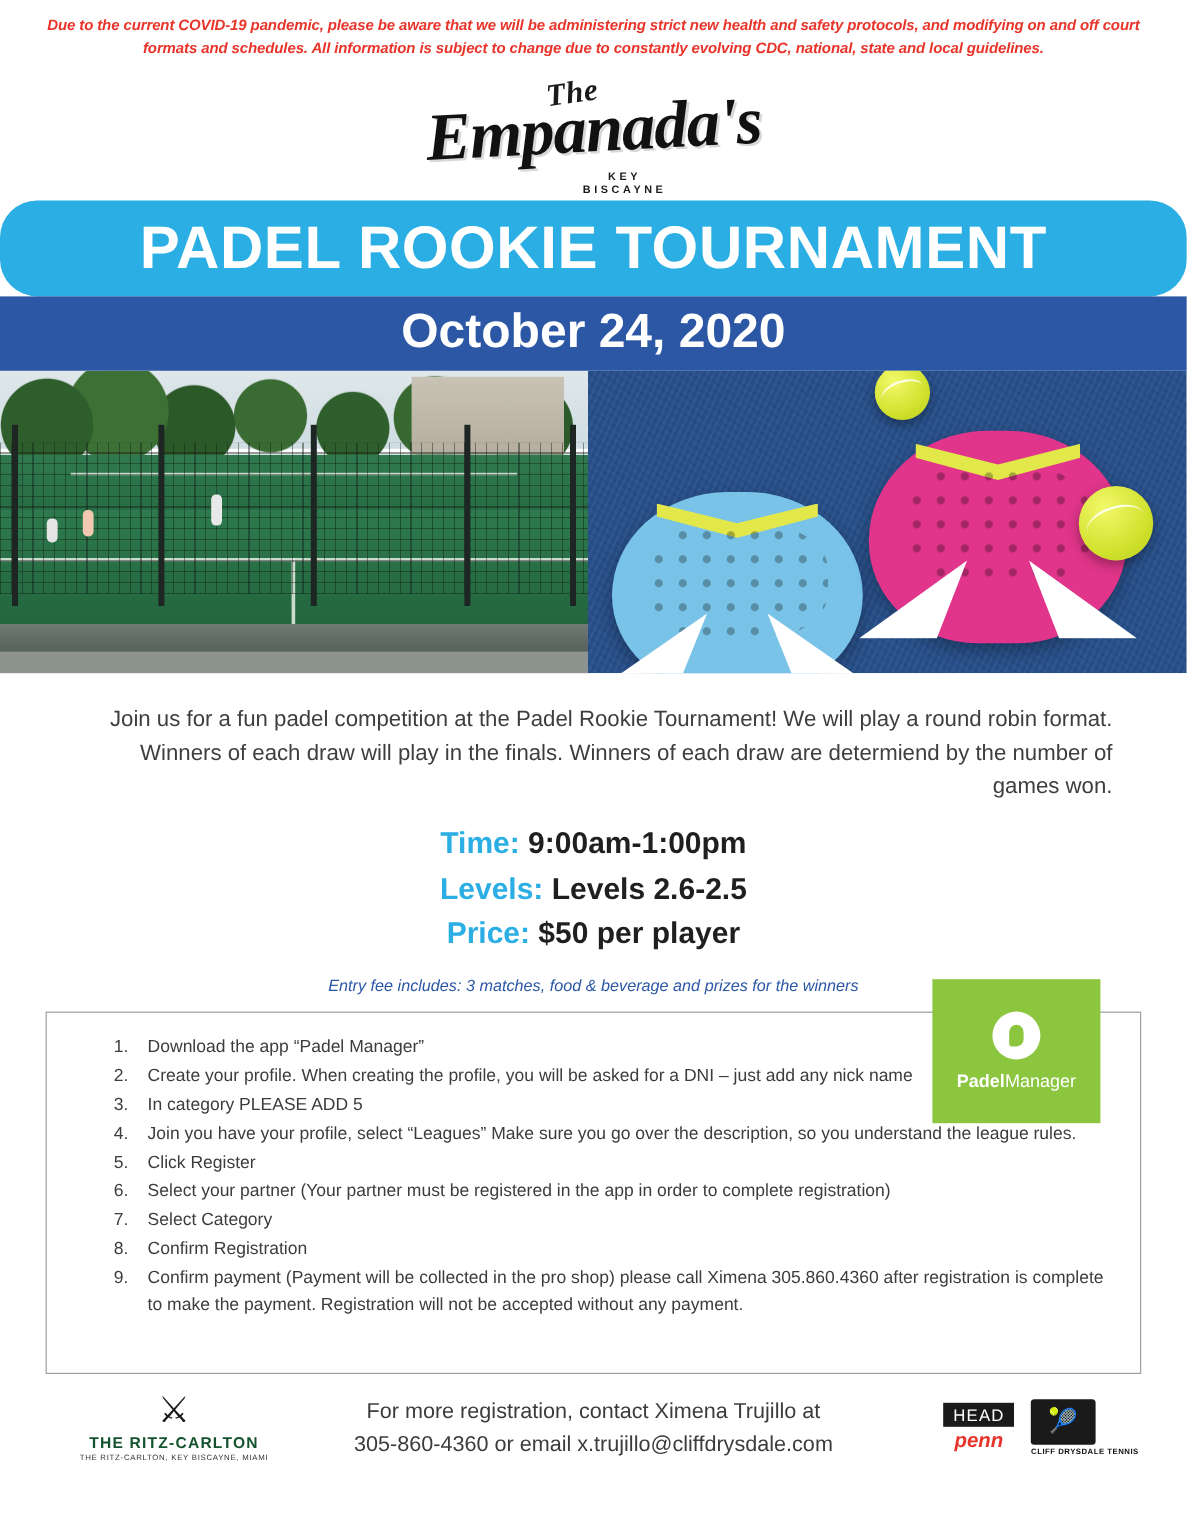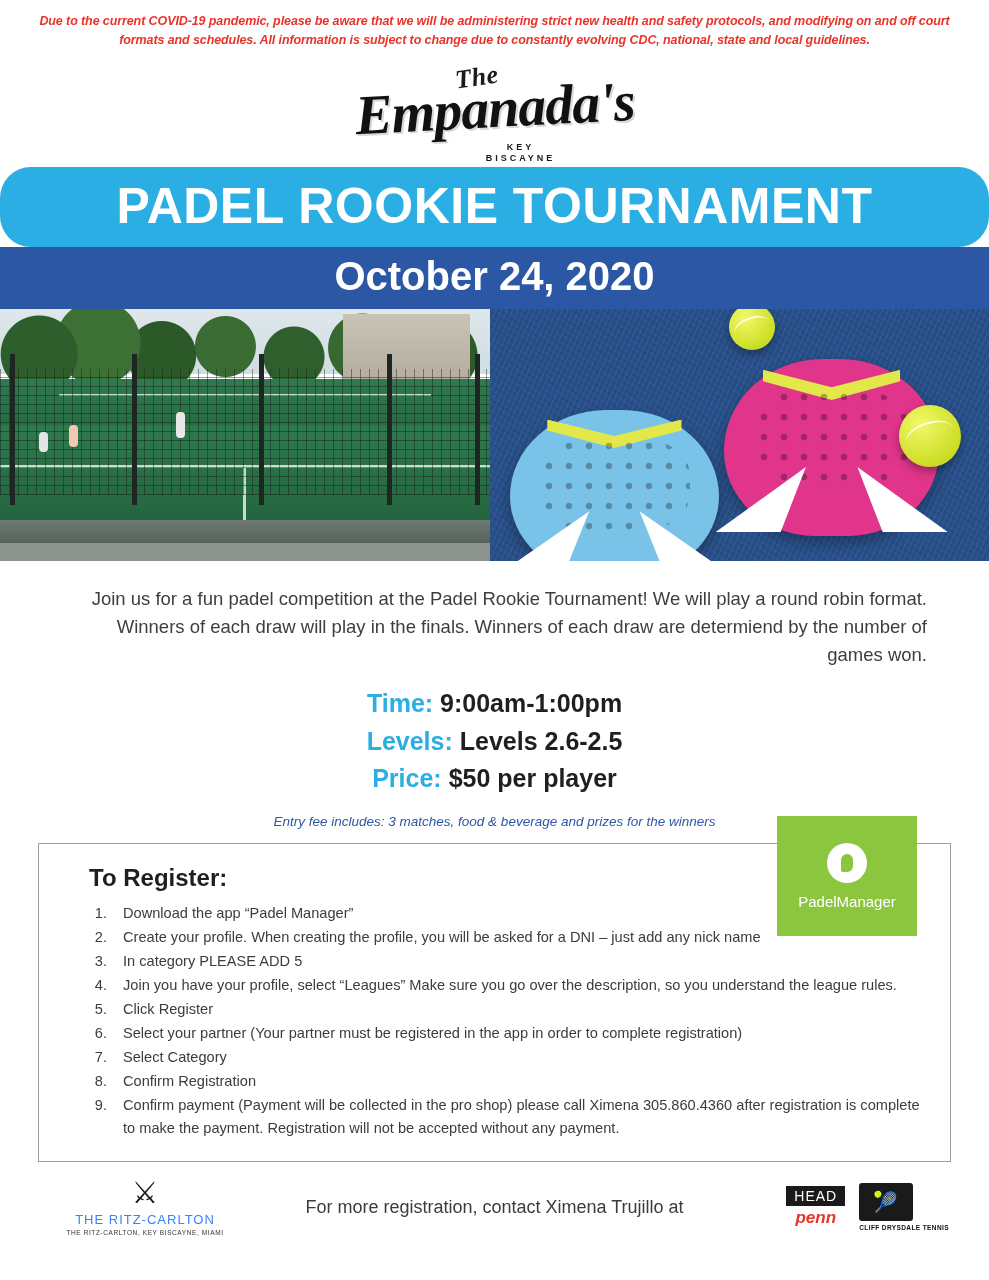--- a/index.html
+++ b/index.html
@@ -251,21 +251,21 @@
     width:40px; height:40px; border-radius:50%;
     background:#ffffff;
     display:flex; align-items:center; justify-content:center;
     margin-bottom:10px;
   }
   .pm-mark span {
     display:block; width:12px; height:18px; border-radius:6px 6px 6px 2px;
     background:#8cc63f;
   }
   .pm-text { font-size:15px; color:#ffffff; }
-  .pm-text b { font-weight:normal; }
+  .pm-text b { font-weight:bold; }
 
   
   .register-box {
     margin: 14px 38px 0 38px;
     border:1px solid #9aa0a6;
     padding: 18px 26px 20px 26px;
     min-height: 262px;
     position:relative;
   }
   .register-title {
@@ -285,21 +285,21 @@
 
   
   .footer {
     display:flex;
     align-items:center;
     justify-content:space-between;
     padding: 16px 40px 0 40px;
   }
   .footer-left { width:210px; text-align:center; }
   .rc-lion { font-size:30px; line-height:1; color:#1a1a1a; }
-  .rc-name { font-size:13px; font-weight:normal; letter-spacing:1px; color:#3b82f6; margin-top:4px; }
+  .rc-name { font-size:13px; font-weight:bold; letter-spacing:1px; color:#14532d; margin-top:4px; }
   .rc-sub { font-size:6.5px; letter-spacing:.6px; color:#333; margin-top:2px; }
   .footer-center {
     flex:1;
     text-align:center;
     font-size:18px;
     line-height:1.45;
     color:#3c3c3c;
     padding: 0 10px;
   }
   .footer-right { width:210px; display:flex; align-items:center; justify-content:flex-end; gap:14px; }
@@ -397,21 +397,20 @@
 <div class="pm-badge">
   <div class="pm-mark">
       <span></span>
     </div>
   <div class="pm-text">
     <b>Padel</b><span>Manager</span>
   </div>
 </div>
 
 <div class="register-box">
-  <div class="register-title">To Register:</div>
   <ol class="steps">
     <li>Download the app “Padel Manager”</li>
     <li>Create your profile.  When creating the profile, you will be asked for a DNI – just add any nick name</li>
     <li>In category PLEASE ADD 5</li>
     <li>Join you have your profile, select “Leagues” Make sure you go over the description, so you understand the league rules.</li>
     <li>Click Register</li>
     <li>Select your partner (Your partner must be registered in the app in order to complete registration)</li>
     <li>Select Category</li>
     <li>Confirm Registration</li>
     <li>Confirm payment (Payment will be collected in the pro shop) please call Ximena 305.860.4360 after registration is complete to make the payment.  Registration will not be accepted without any payment.</li>
@@ -419,20 +418,21 @@
 </div>
 
 <div class="footer">
   <div class="footer-left">
     <div class="rc-lion">⚔</div>
     <div class="rc-name">THE RITZ-CARLTON</div>
     <div class="rc-sub">THE RITZ-CARLTON, KEY BISCAYNE, MIAMI</div>
   </div>
   <div class="footer-center">
     <div>For more registration, contact Ximena Trujillo at</div>
+    <div>305-860-4360 or email x.trujillo@cliffdrysdale.com</div>
   </div>
   <div class="footer-right">
     <div class="head-logo">
       <div class="head-word">HEAD</div>
       <div class="penn-word">penn</div>
     </div>
     <div class="cds-logo">
       <div class="cds-box">🎾</div>
       <div class="cds-name">CLIFF DRYSDALE TENNIS</div>
     </div>

